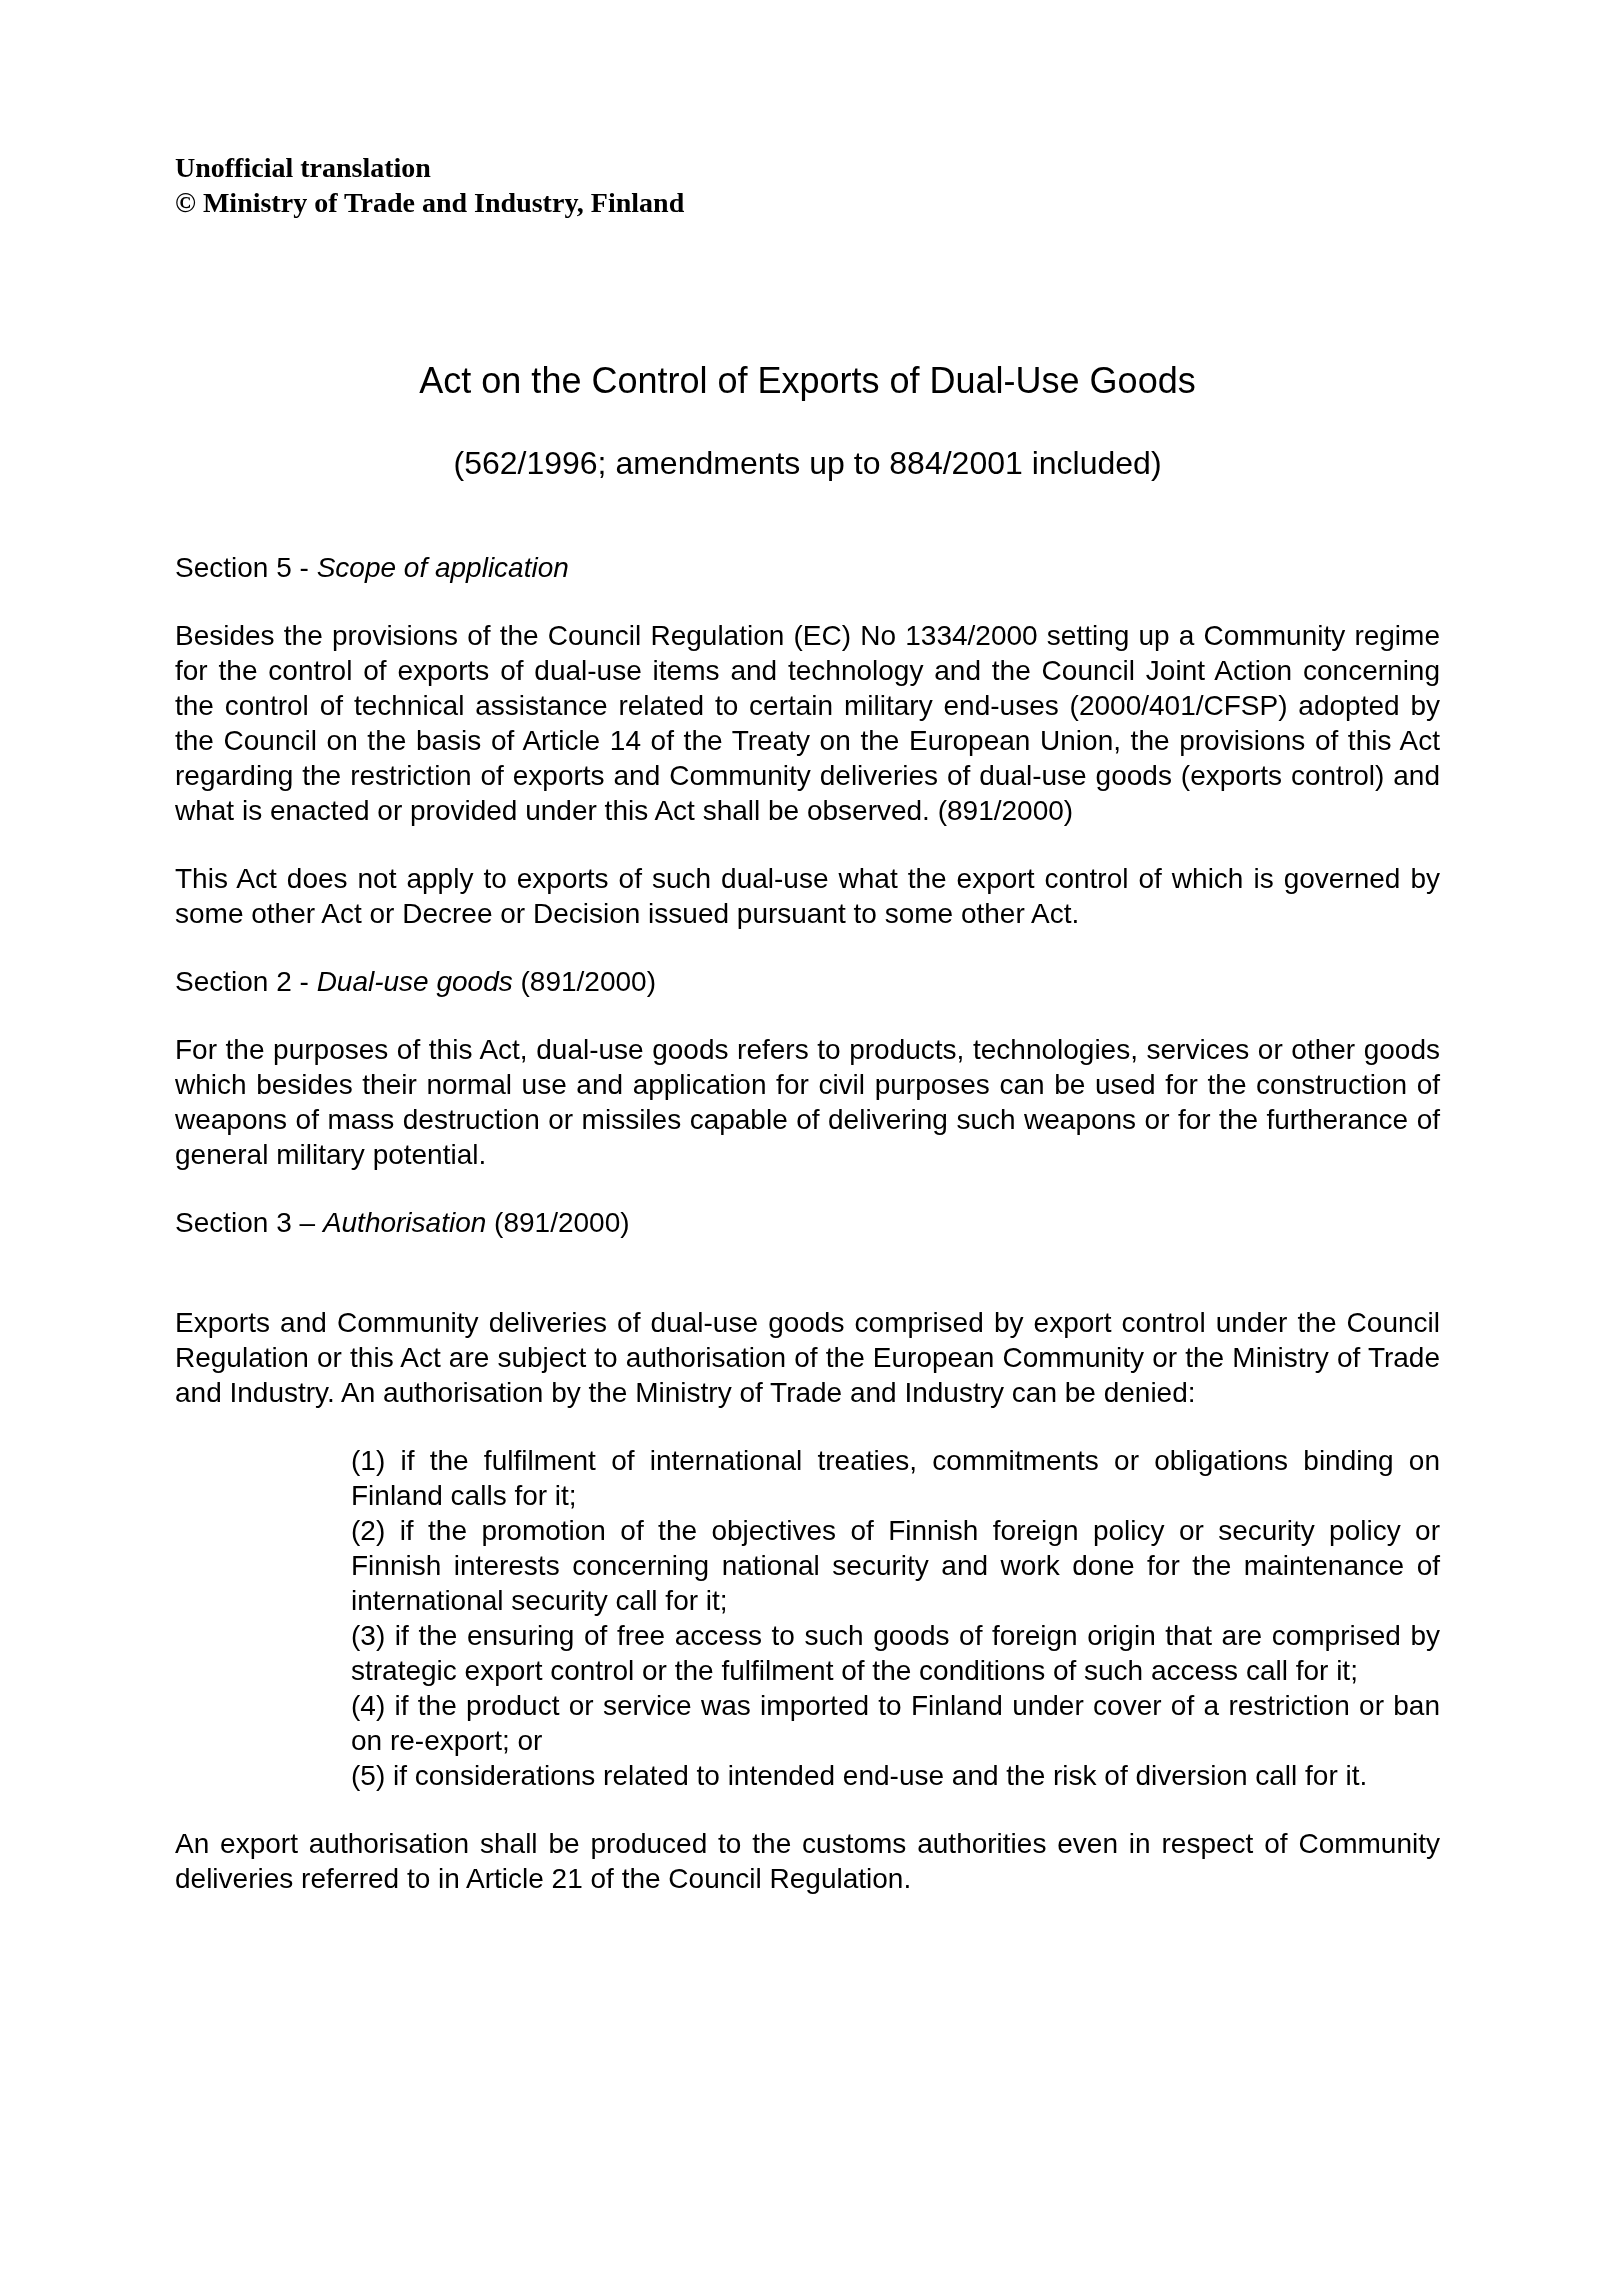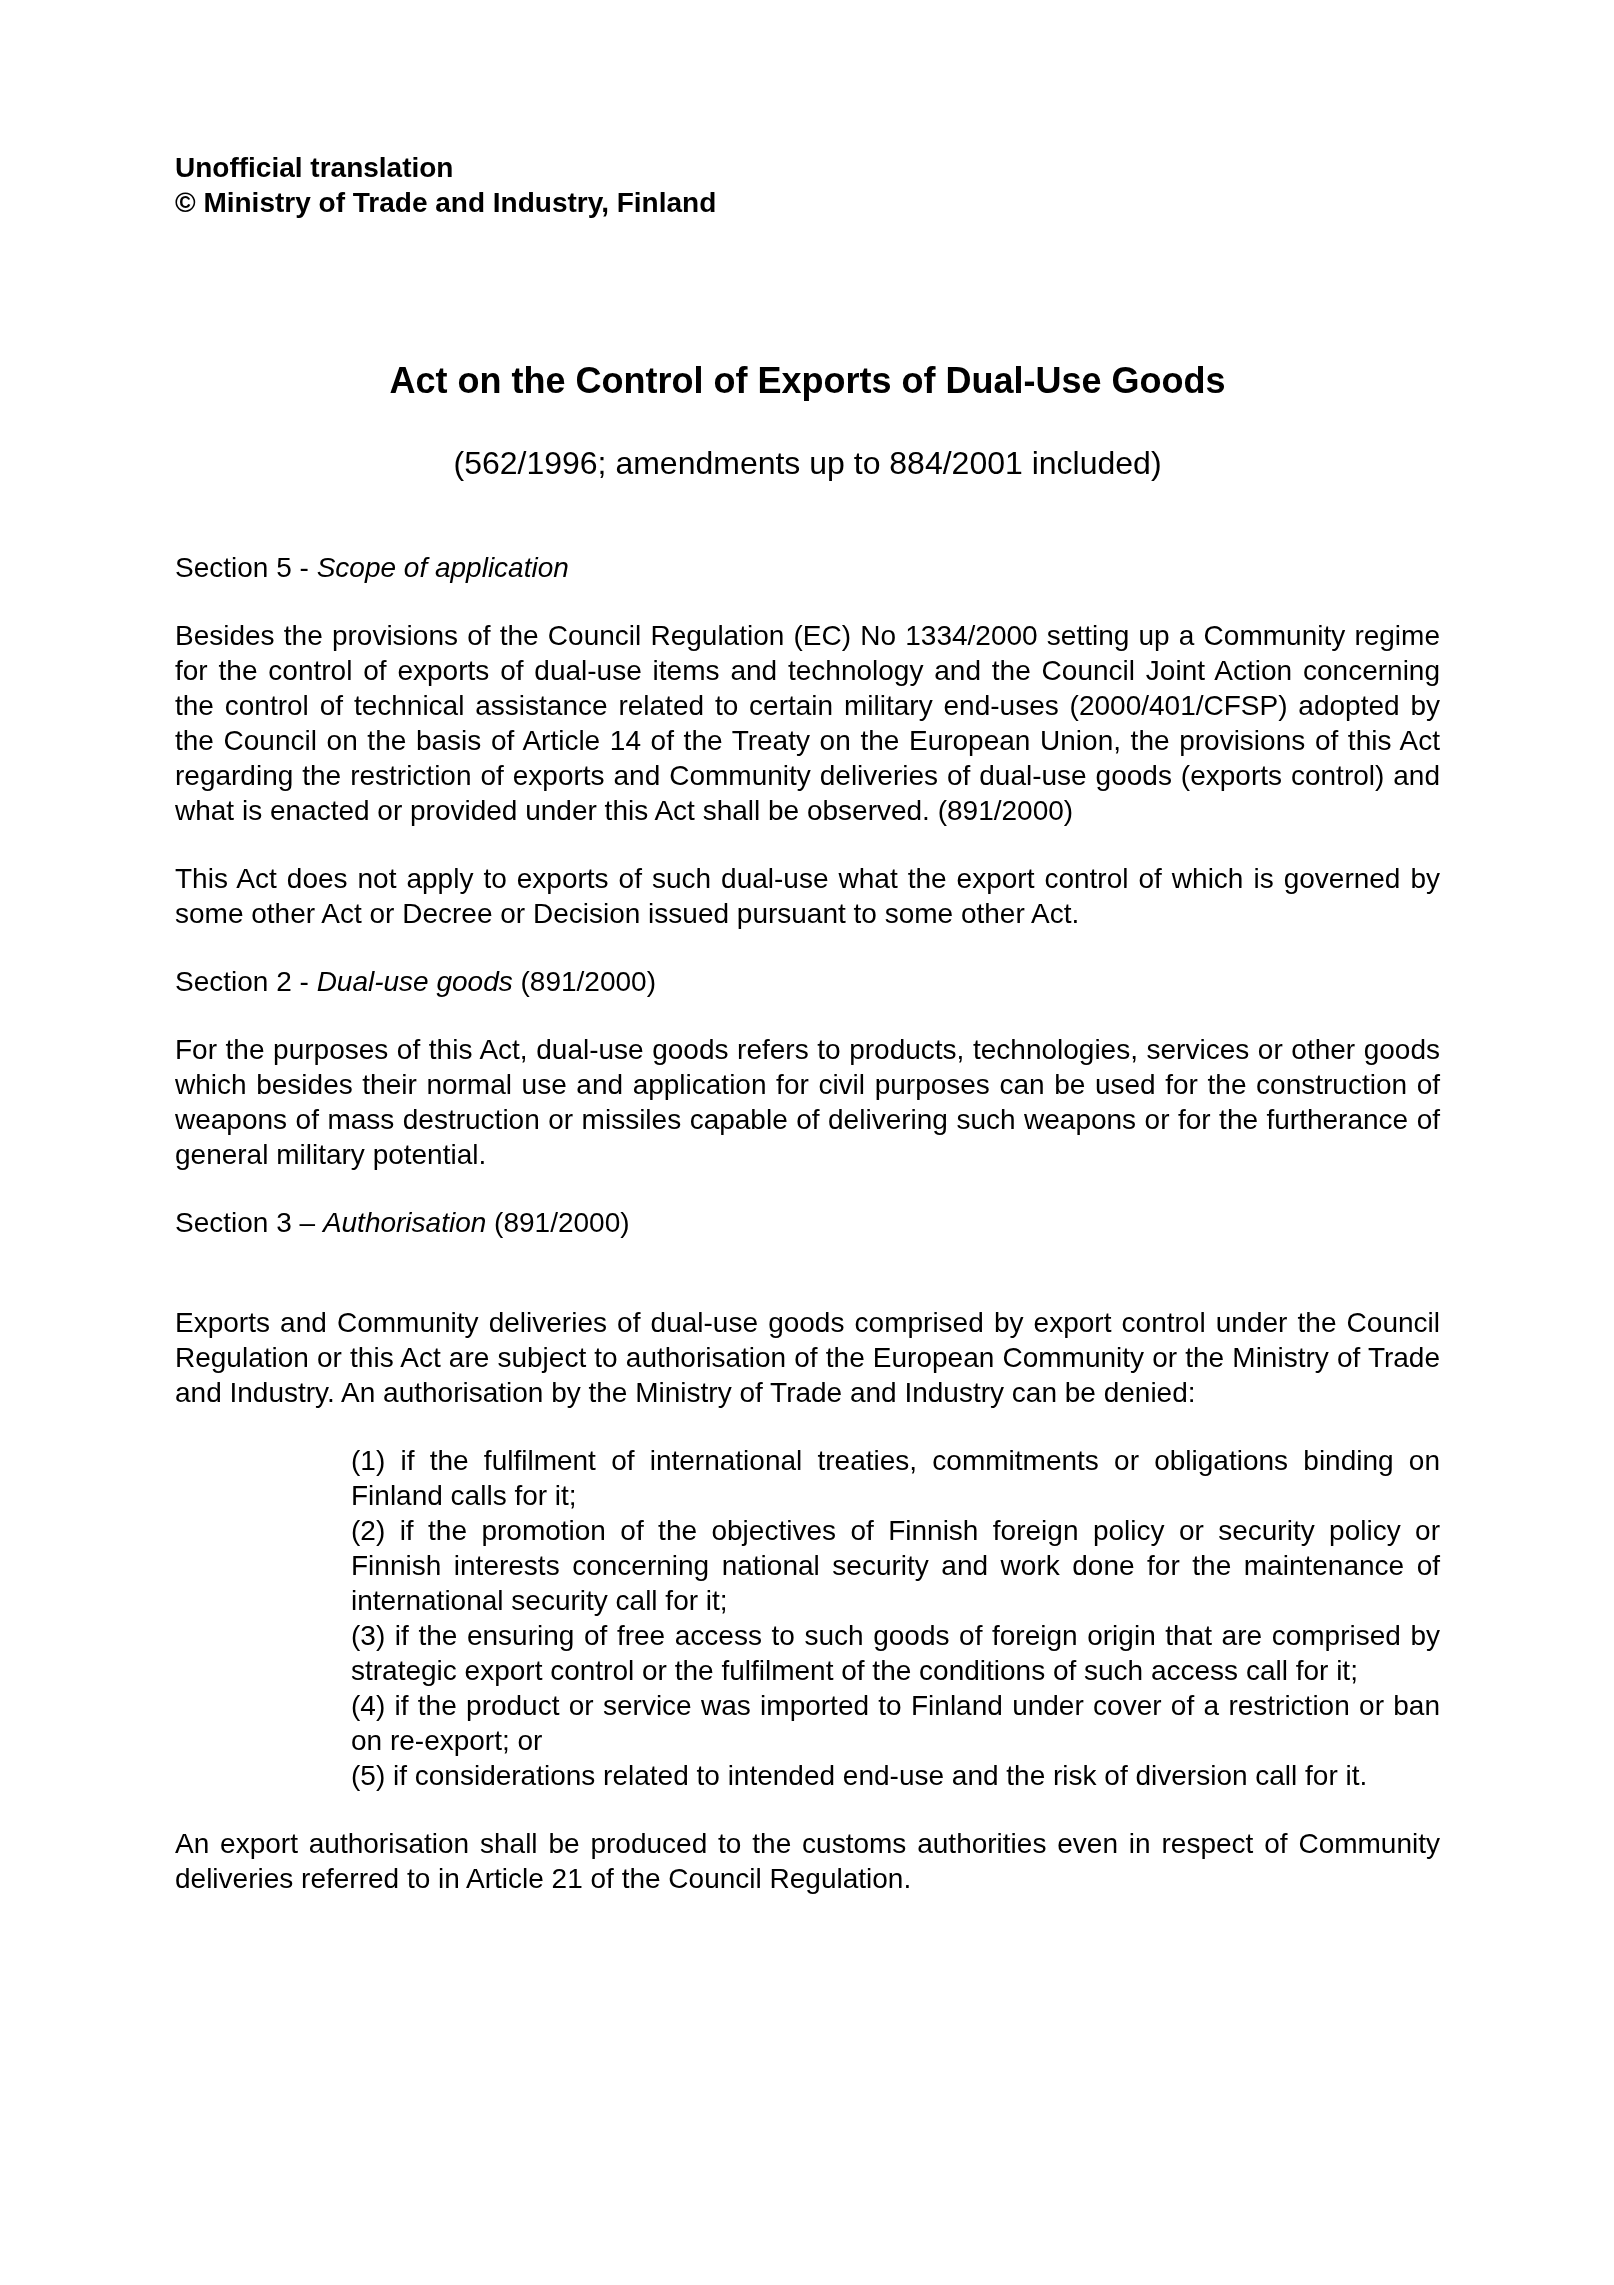--- a/index.html
+++ b/index.html
@@ -10,26 +10,26 @@
     height: 2285px;
     margin: 0 auto;
     background: #ffffff;
     color: #000000;
     font-family: "Liberation Sans", "DejaVu Sans", sans-serif;
     font-size: 28px;
     line-height: 35px;
     padding: 150px 175px 0 175px;
     overflow: hidden;
   }
-  .doc-header { font-weight: bold; }
+  .doc-header { font-weight: bold; font-family: Liberation Serif, serif; }
   .title {
     margin-top: 137px;
     font-size: 36px;
     line-height: 47px;
-    font-weight: bold;
+    font-weight: normal;
     text-align: center;
   }
   .subtitle {
     margin-top: 42px;
     font-size: 32px;
     text-align: center;
   }
   .sec-heading { margin-top: 33px; }
   .sec-heading.first { margin-top: 69px; }
   .sec-heading em { font-style: italic; }

